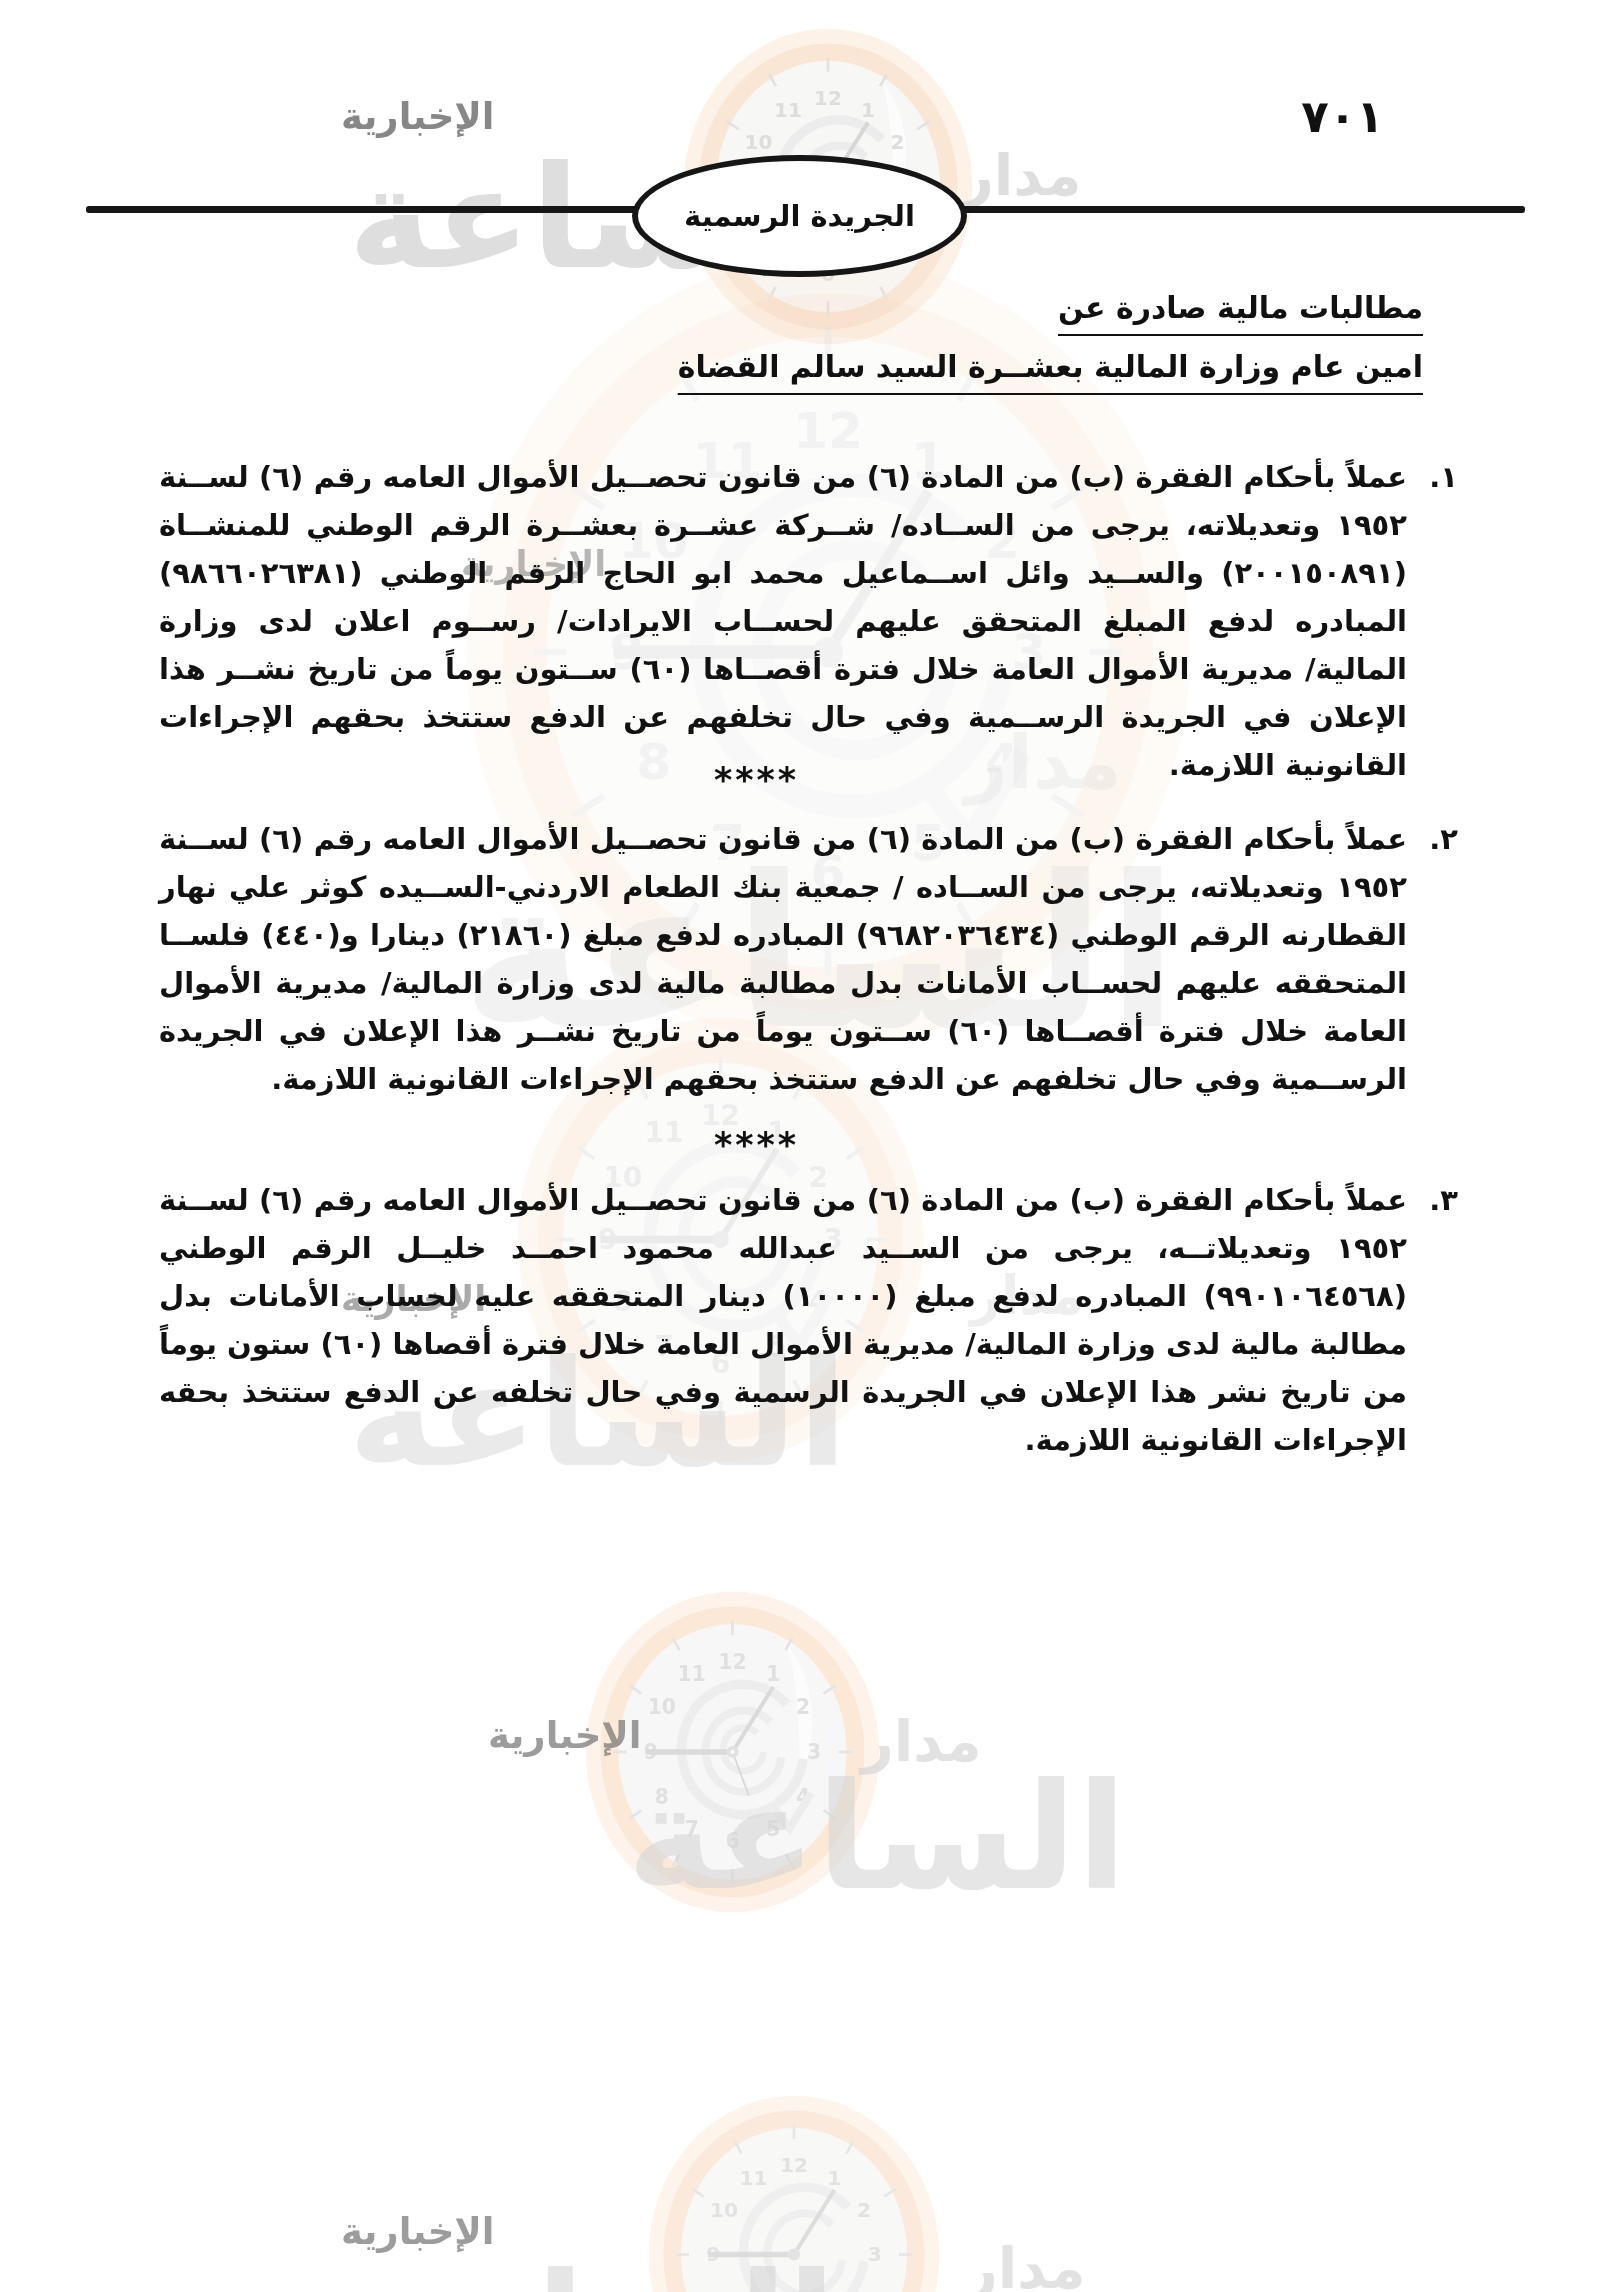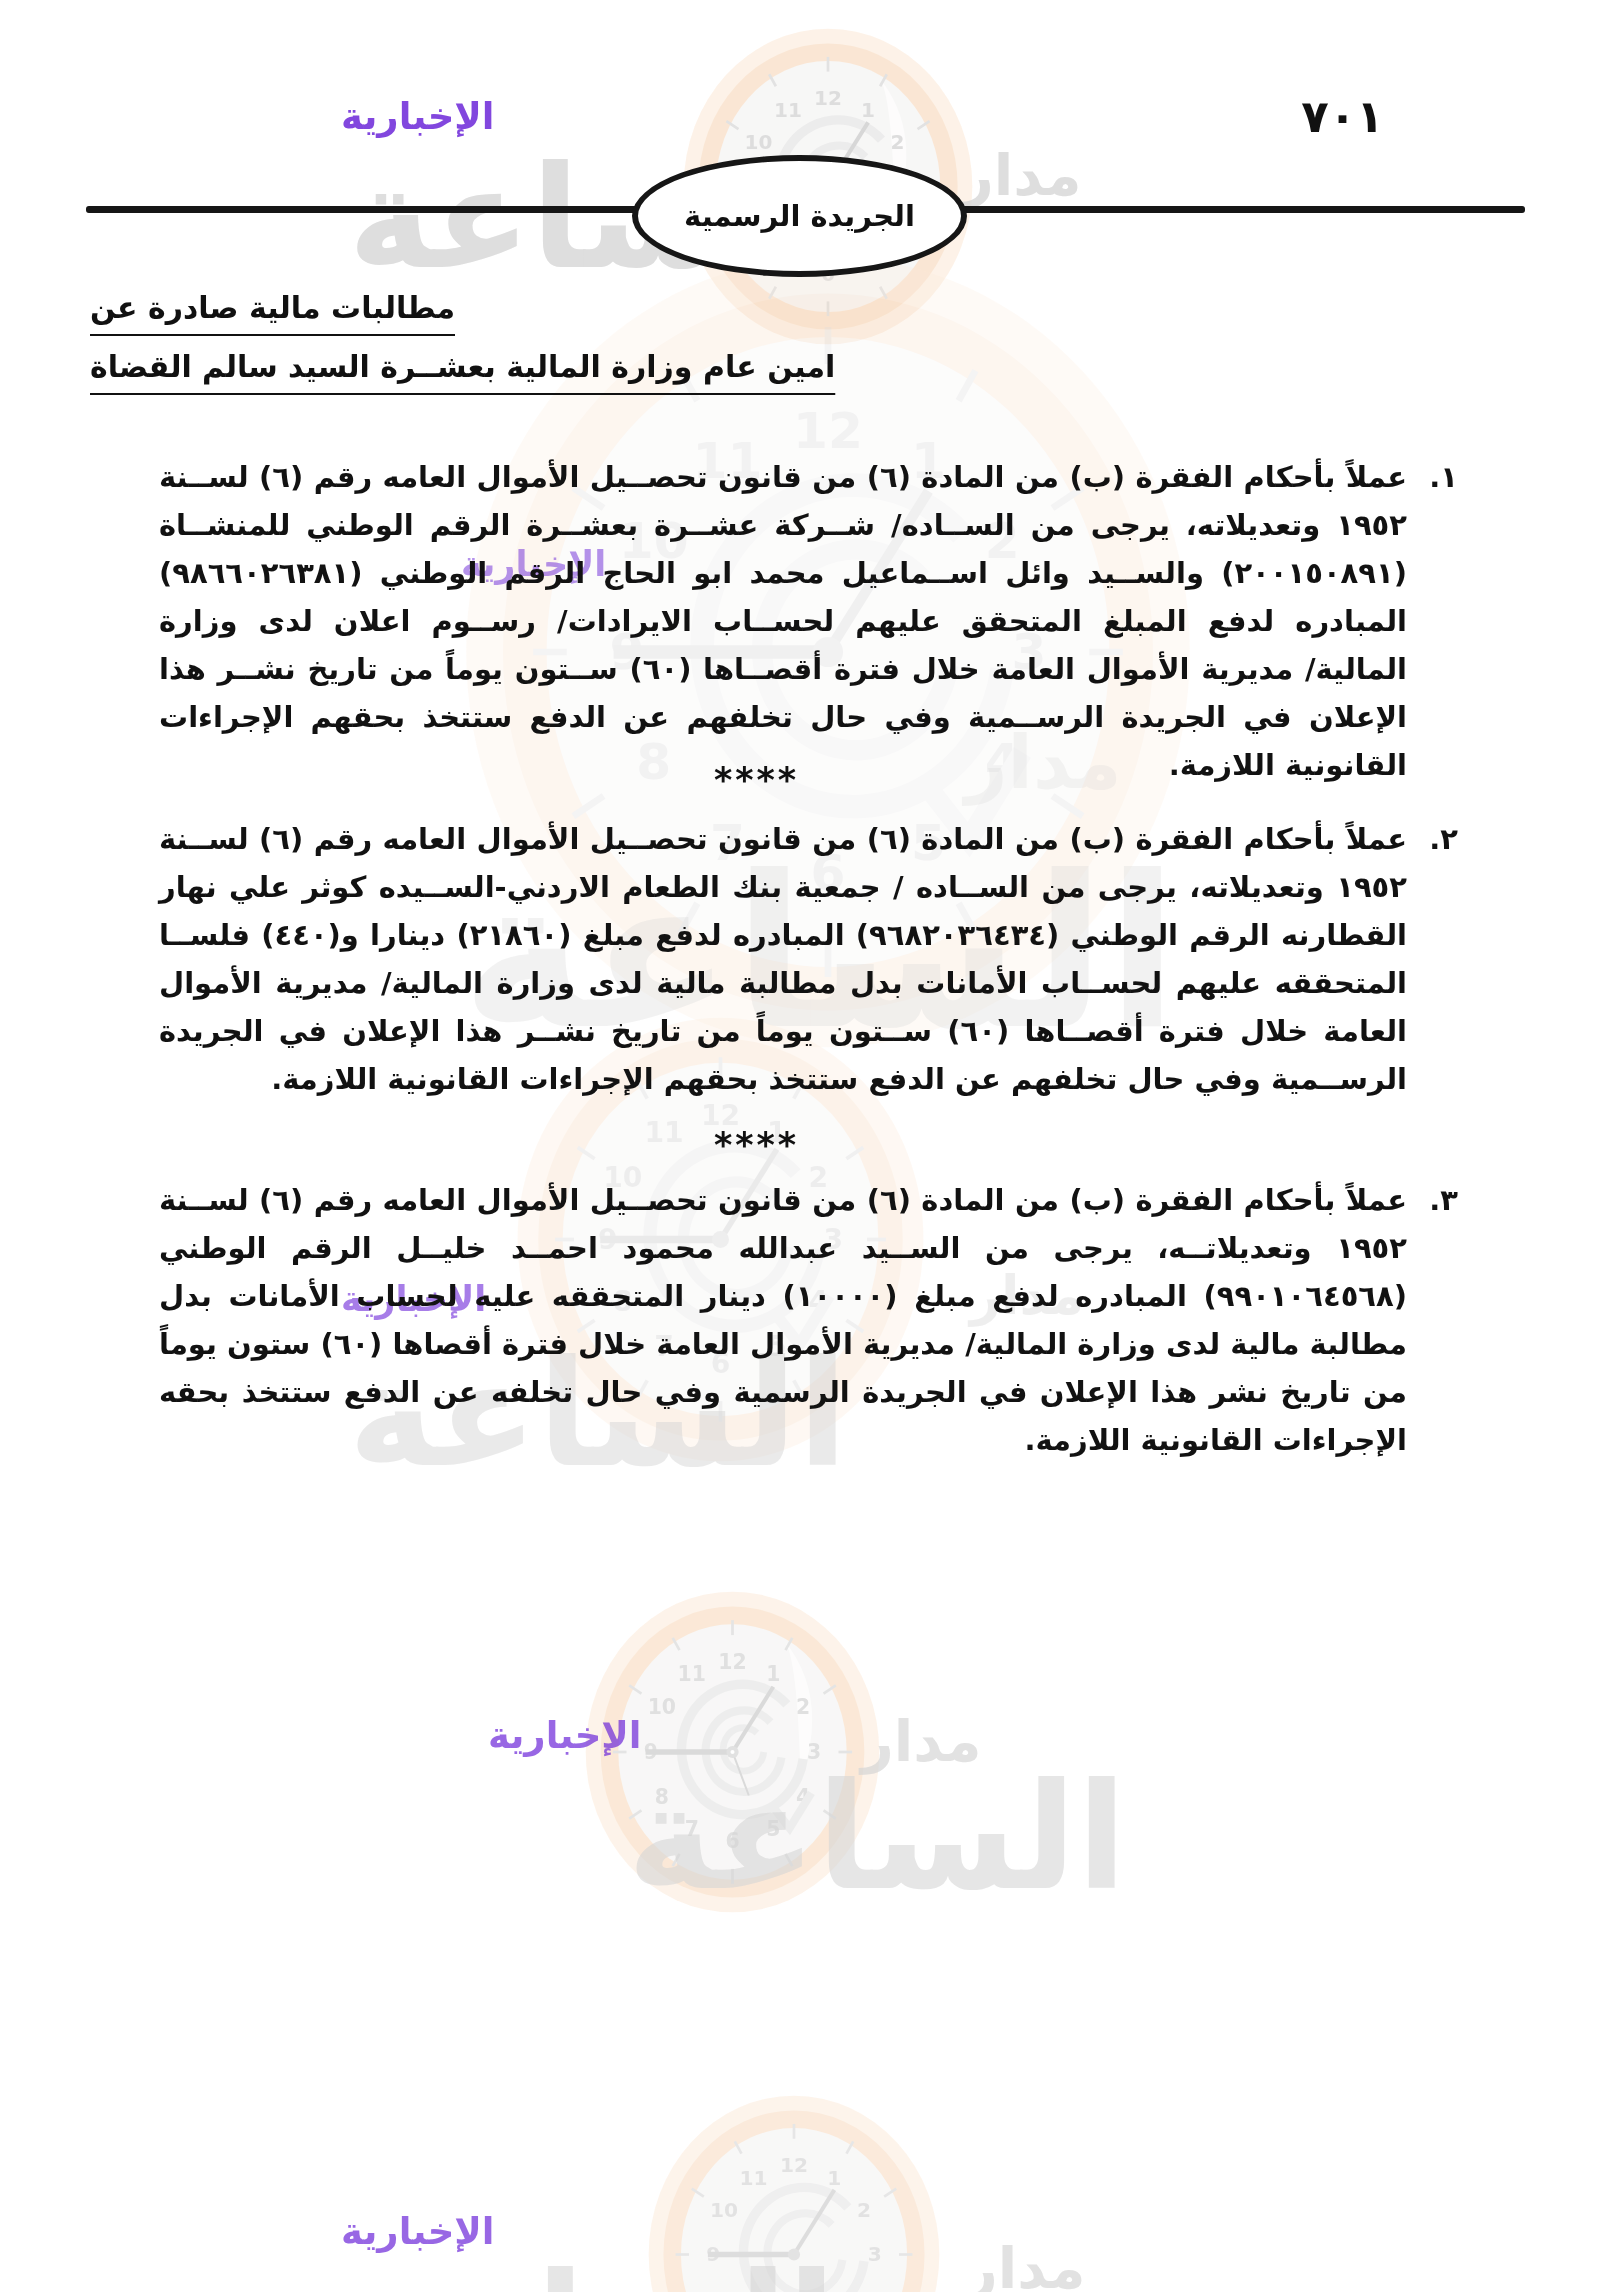--- a/index.html
+++ b/index.html
@@ -11,42 +11,42 @@
     font-family:"DejaVu Sans",sans-serif;
     direction:rtl;
   }
   
   .wm{position:absolute;z-index:0;pointer-events:none;}
   .wm-text{
     position:absolute;z-index:0;pointer-events:none;
     font-weight:bold;color:#d6d6d6;line-height:1;
     white-space:nowrap;
   }
-  .wm-sub{color:#6d28d9;}
+  .wm-sub{color:#737373;}
   
   .content{position:absolute;inset:0;z-index:2;padding-left:20px;}
   .page-number{
     position:absolute;left:1274px;top:90px;width:137px;
     font-size:45px;font-weight:bold;color:#111;
     letter-spacing:15.7px;text-align:center;direction:ltr;
   }
   .header-rule{
     position:absolute;left:86px;top:206px;width:1439px;height:6.9px;
     background:#161616;border-radius:2.9px;
   }
   .header-badge{
     position:absolute;left:632px;top:155px;width:323px;height:110px;
     background:#ffffff;border:6.9px solid #161616;border-radius:50%;
     display:flex;align-items:center;justify-content:center;
     z-index:3;
   }
   .header-badge span{font-size:29px;font-weight:bold;color:#111;}
   .title-block{
     position:absolute;left:90px;top:290px;width:1333px;
-    text-align:left;color:#111;
+    text-align:right;color:#111;
   }
   .title-line{
     display:inline-block;font-size:30px;font-weight:bold;
     border-bottom:2.9px solid #111;padding-bottom:8.8px;
     text-decoration:underline;text-decoration-thickness:2px;text-underline-offset:15.7px;
   }
   .title-line.second{margin-top:13.7px;}
   .notice{
     position:absolute;left:159px;width:1248px;
     font-size:29px;font-weight:bold;color:#121212;

